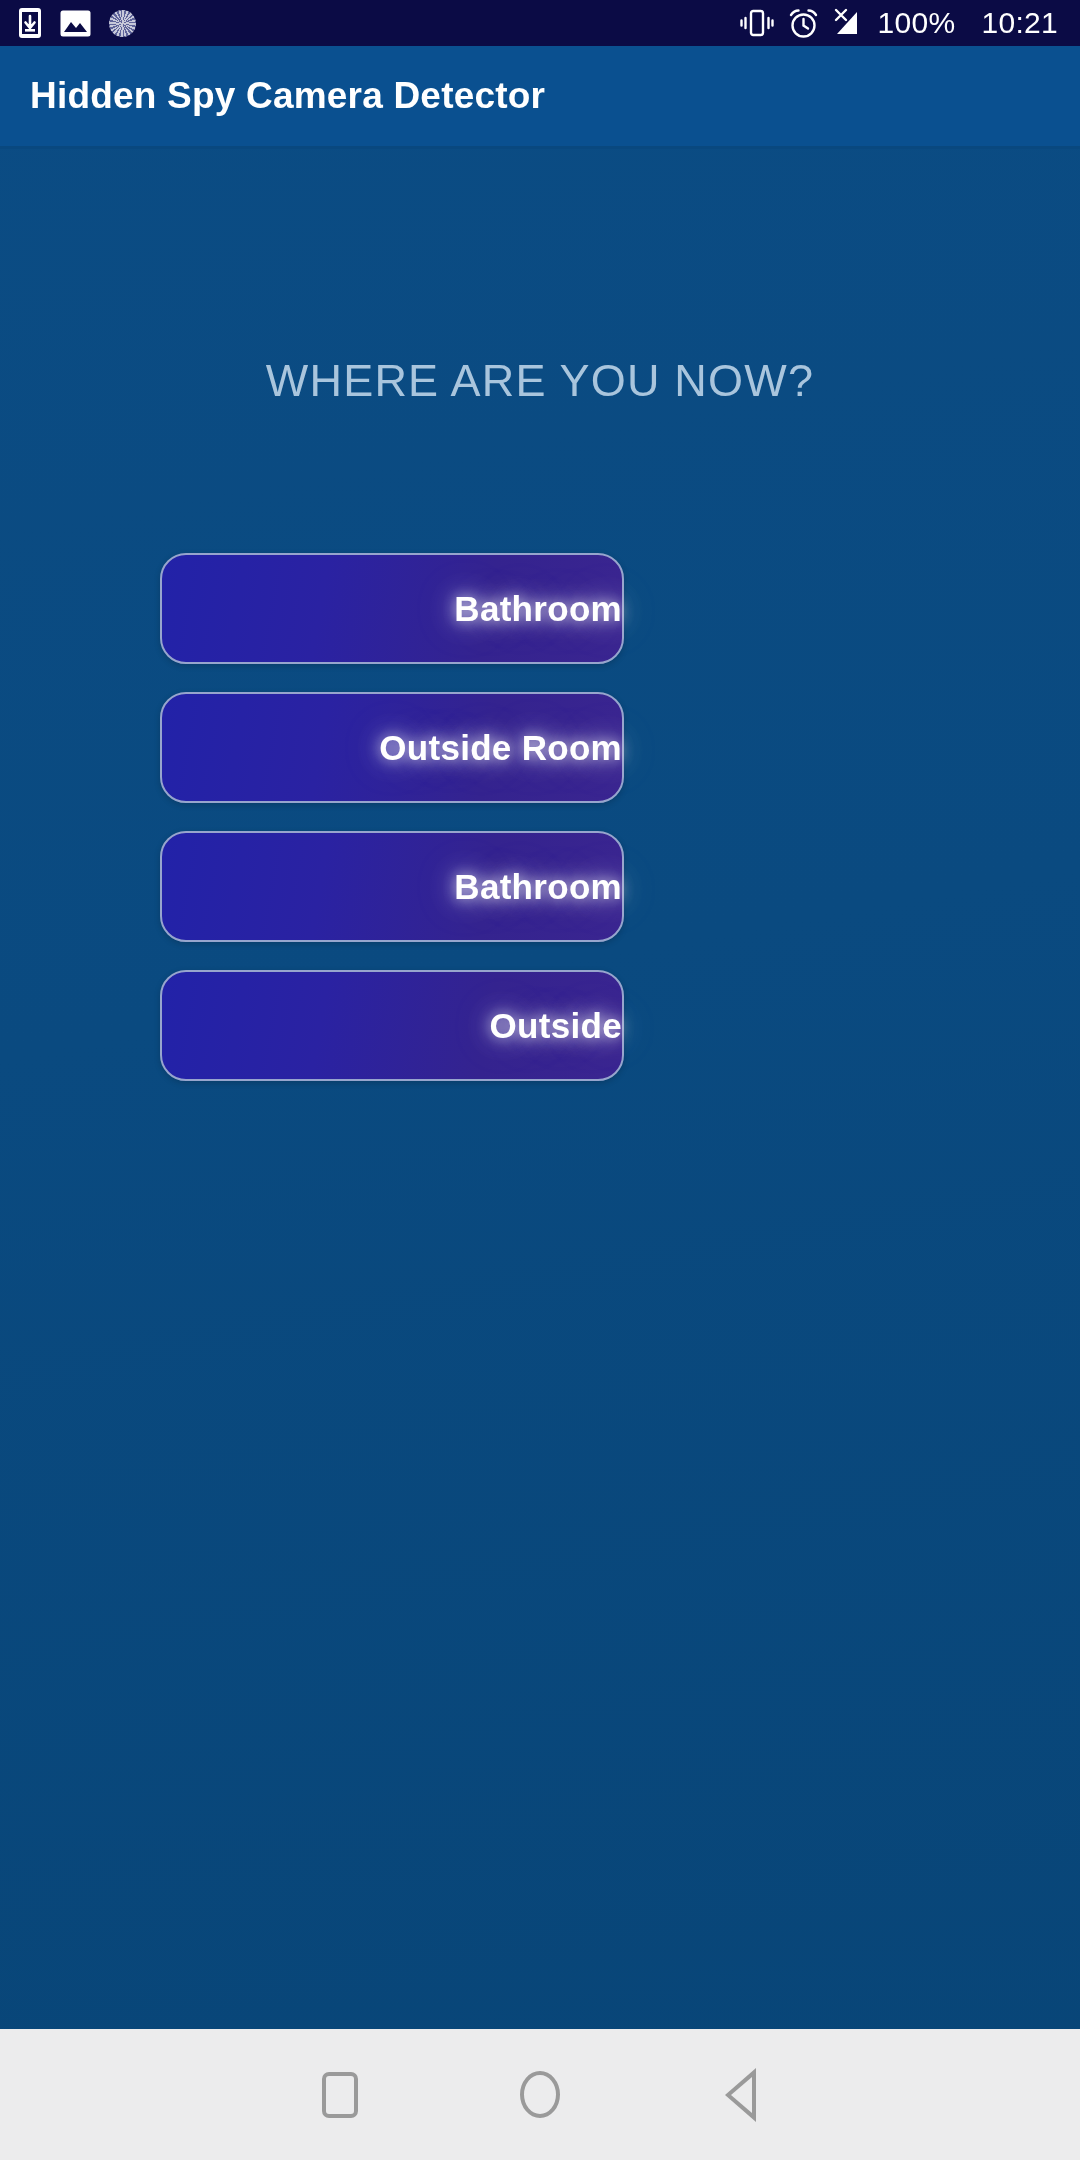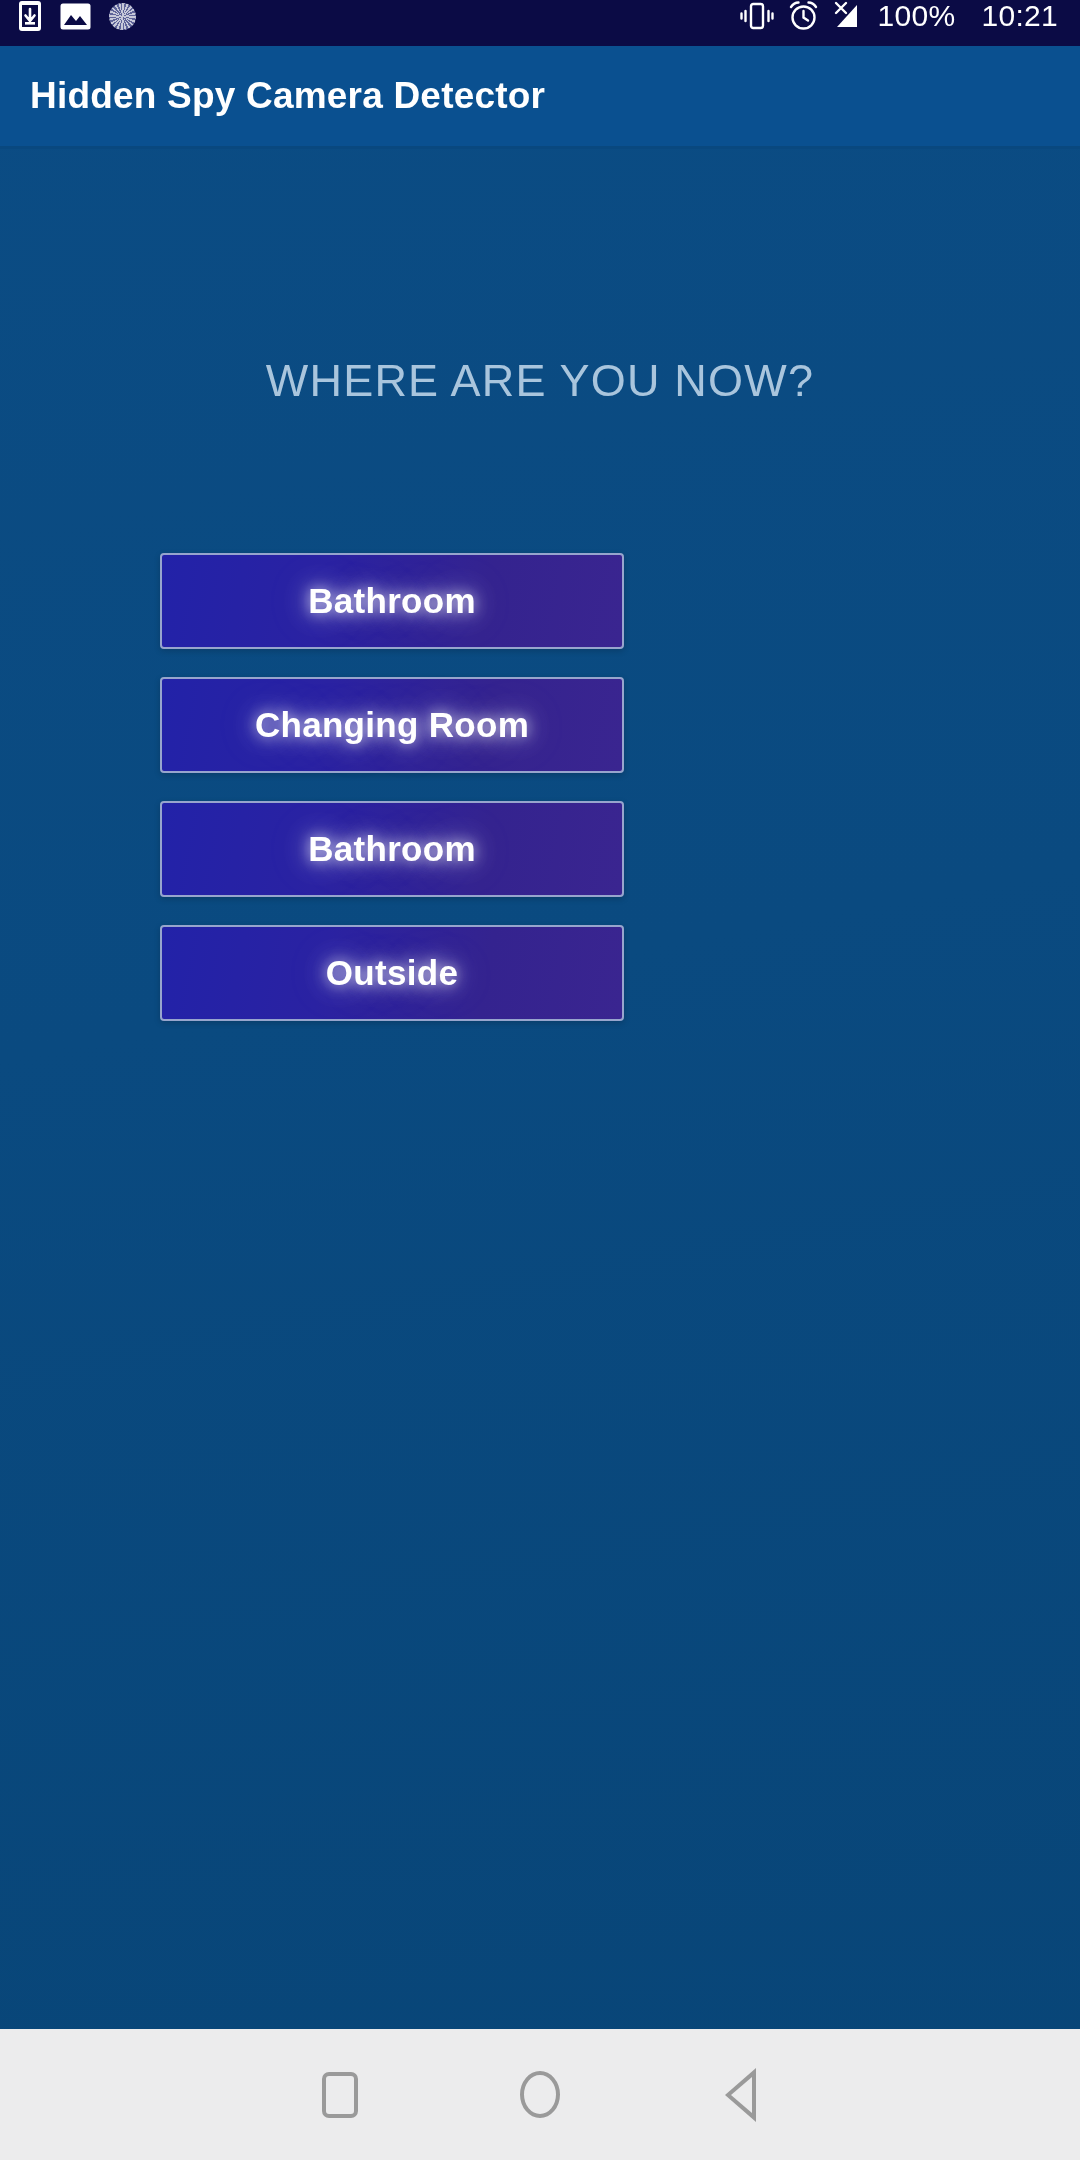--- a/index.html
+++ b/index.html
@@ -20,21 +20,21 @@
     flex-direction:column;
     background:linear-gradient(170deg,#0b4c84 0%,#0a4a80 45%,#084577 100%);
   }
 
   
   #status-bar {
     height:46px;
     flex:0 0 46px;
     background:#0b0b45;
     display:flex;
-    align-items:flex-start;
+    align-items:center;
     padding:0 22px 0 18px;
     color:#ffffff;
   }
   .status-left { display:flex; align-items:center; gap:18px; }
   .status-right { margin-left:auto; display:flex; align-items:center; gap:14px; }
 
   .sb-icon { display:block; }
 
   .spinner-icon {
     width:27px; height:27px; border-radius:50%;
@@ -91,27 +91,27 @@
     top:404px;
     left:160px;
     width:464px;
     display:flex;
     flex-direction:column;
     gap:28px;
   }
 
   .choice-button {
     position:relative;
-    height:96px;
-    border-radius:4px;
+    height:111px;
+    border-radius:26px;
     border:2px solid #97a5cd;
     background:linear-gradient(100deg,#2222a8 0%,#2a22a2 35%,#34238f 70%,#3a2590 100%);
     display:flex;
     align-items:center;
-    justify-content:center;
+    justify-content:flex-end;
     cursor:pointer;
     box-shadow:0 2px 6px rgba(0,0,0,.18);
   }
   .choice-label {
     color:#ffffff;
     font-size:35px;
     font-weight:700;
     letter-spacing:.3px;
     text-shadow:
       0 0 14px rgba(255,255,255,.75),
@@ -218,21 +218,21 @@
 
     <div id="page-heading">WHERE ARE YOU NOW?</div>
 
     <div id="choice-list">
 
       <div class="choice-button">
         <span class="choice-label">Bathroom</span>
       </div>
 
       <div class="choice-button">
-        <span class="choice-label">Changing Room</span>
+        <span class="choice-label">Outside Room</span>
       </div>
 
       <div class="choice-button">
         <span class="choice-label">Bathroom</span>
       </div>
 
       <div class="choice-button">
         <span class="choice-label">Outside</span>
       </div>
 

